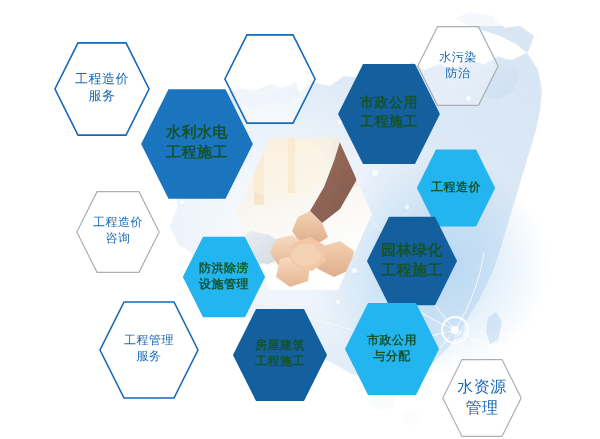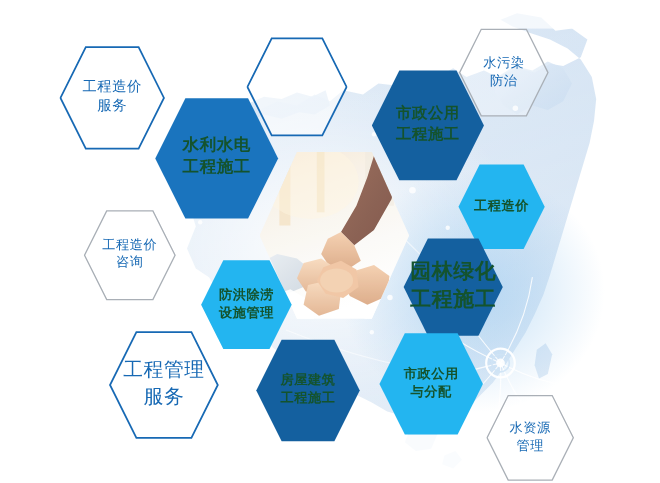--- a/index.html
+++ b/index.html
@@ -252,53 +252,53 @@
         <svg class="hexbg" viewBox="0 0 100 100" preserveAspectRatio="none">
           <polygon points="25,2 75,2 99,50 75,98 25,98 1,50" fill="#ffffff" stroke="#A9AFB6" stroke-width="1.2" vector-effect="non-scaling-stroke" fill-opacity="0.3"></polygon>
         </svg>
         <div class="lbl" style="font-size: 12px;">工程造价
 咨询</div>
       </div>
       <div class="hex fill-dark" style="left: 366px; top: 215px; width: 92px; height: 90px;">
         <svg class="hexbg" viewBox="0 0 100 100" preserveAspectRatio="none">
           <polygon points="25,2 75,2 99,50 75,98 25,98 1,50" fill="#14609F"></polygon>
         </svg>
-        <div class="lbl" style="font-size: 19px;">园林绿化
+        <div class="lbl" style="font-size: 15px;">园林绿化
 工程施工</div>
       </div>
       <div class="hex fill-cyan" style="left: 182px; top: 235px; width: 84px; height: 82px;">
         <svg class="hexbg" viewBox="0 0 100 100" preserveAspectRatio="none">
           <polygon points="25,2 75,2 99,50 75,98 25,98 1,50" fill="#23B5F0"></polygon>
         </svg>
         <div class="lbl" style="font-size: 12px; text-align: right;">防洪除涝
 设施管理</div>
       </div>
       <div class="hex out-blue" style="left: 99px; top: 300px; width: 100px; height: 96px;">
         <svg class="hexbg" viewBox="0 0 100 100" preserveAspectRatio="none">
           <polygon points="25,2 75,2 99,50 75,98 25,98 1,50" fill="#ffffff" stroke="#1769B4" stroke-width="1.6" vector-effect="non-scaling-stroke" fill-opacity="0.55"></polygon>
         </svg>
-        <div class="lbl" style="font-size: 18px; font-family: Liberation Serif, serif;">工程管理
+        <div class="lbl" style="font-size: 12px; font-family: Liberation Serif, serif;">工程管理
 服务</div>
       </div>
       <div class="hex fill-dark" style="left: 232px; top: 307px; width: 96px; height: 94px;">
         <svg class="hexbg" viewBox="0 0 100 100" preserveAspectRatio="none">
           <polygon points="25,2 75,2 99,50 75,98 25,98 1,50" fill="#14609F"></polygon>
         </svg>
         <div class="lbl" style="font-size: 12px; font-family: Liberation Mono, monospace;">房屋建筑
 工程施工</div>
       </div>
       <div class="hex fill-cyan" style="left: 344px; top: 301px; width: 96px; height: 94px;">
         <svg class="hexbg" viewBox="0 0 100 100" preserveAspectRatio="none">
           <polygon points="25,2 75,2 99,50 75,98 25,98 1,50" fill="#23B5F0"></polygon>
         </svg>
         <div class="lbl" style="font-size: 12px;">市政公用
 与分配</div>
       </div>
       <div class="hex out-gray" style="left: 442px; top: 358px; width: 80px; height: 78px;">
         <svg class="hexbg" viewBox="0 0 100 100" preserveAspectRatio="none">
           <polygon points="25,2 75,2 99,50 75,98 25,98 1,50" fill="#ffffff" stroke="#A9AFB6" stroke-width="1.2" vector-effect="non-scaling-stroke" fill-opacity="0.3"></polygon>
         </svg>
-        <div class="lbl" style="font-size: 12px;">水资源
+        <div class="lbl" style="font-size: 16px;">水资源
 管理</div>
       </div>
     </div>
 
 </div>
 
 </body></html>

